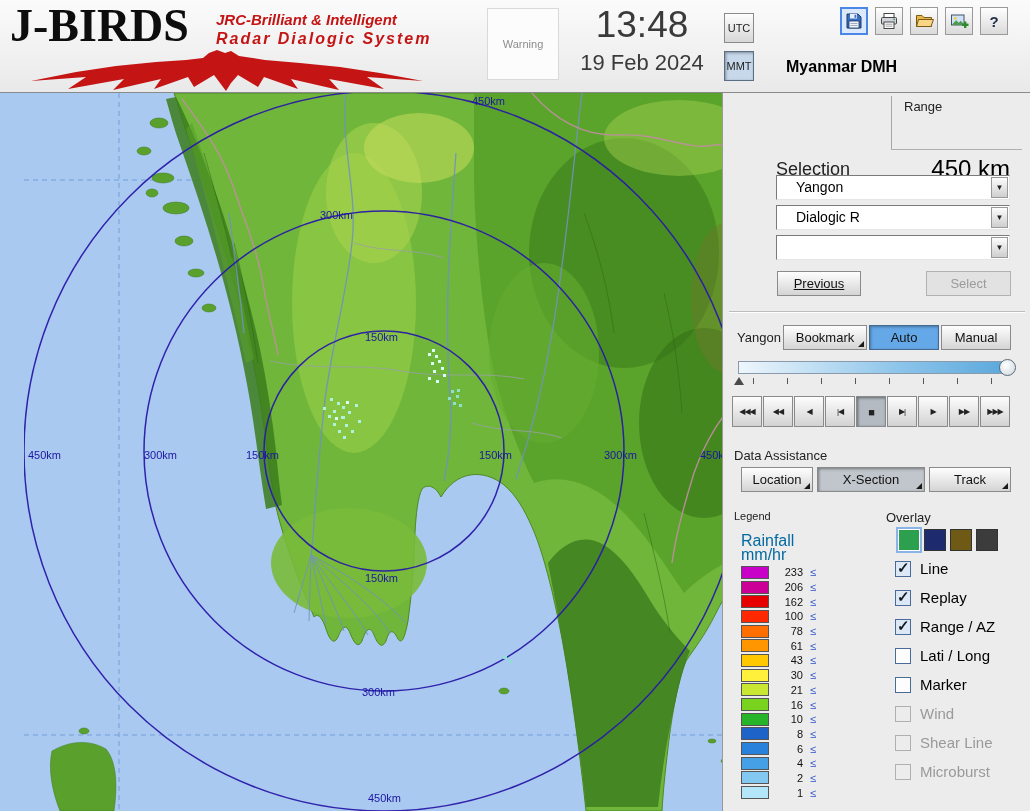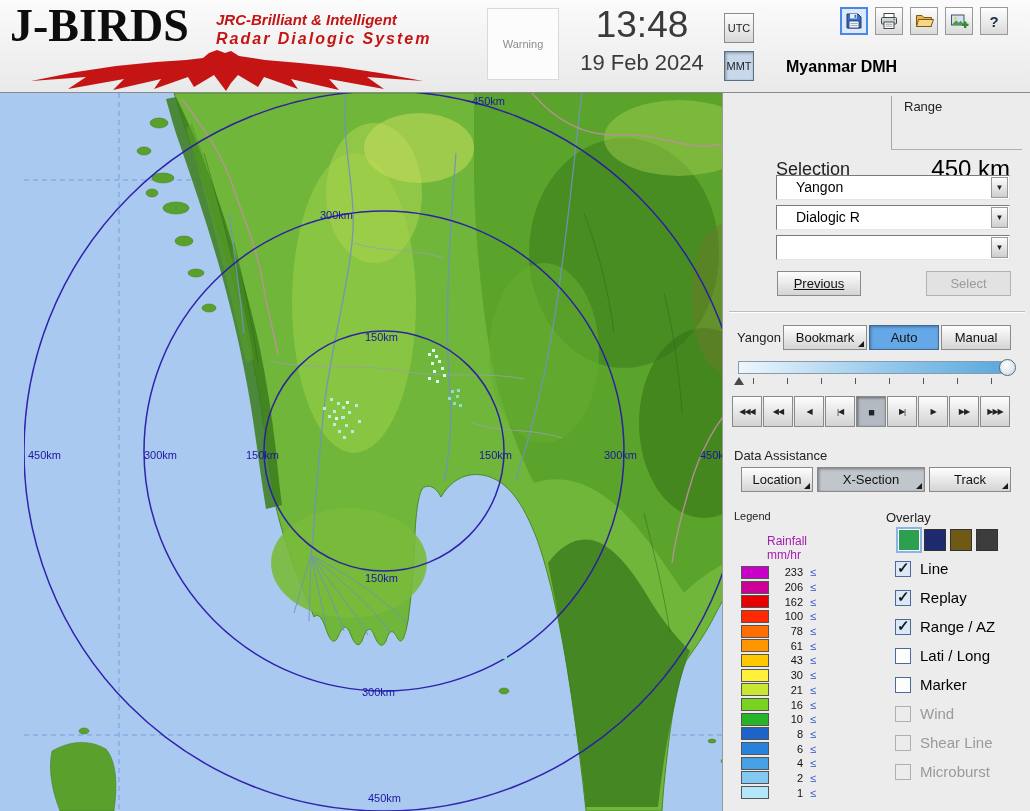--- a/index.html
+++ b/index.html
@@ -82,21 +82,21 @@
 
   .pb-row { position:absolute; left:9px; top:303px; display:flex; gap:1px; }
   .pb-btn { position:relative; width:30px; height:31px; border:1px solid #8a8a8a;
             background:linear-gradient(#fdfdfd,#d2d2d2); display:flex; align-items:center;
             justify-content:center; font-size:8px; letter-spacing:-1px; color:#222; padding:0;
             font-family:inherit; }
   .pb-btn.pressed { background:#b4bac2; box-shadow:inset 1px 1px 3px rgba(0,0,0,.45); font-size:11px; }
 
   .da-label { position:absolute; left:11px; top:355px; font-size:13px; color:#222; }
   .legend-label { position:absolute; left:11px; top:417px; font-size:11px; color:#222; }
-  .legend-unit { position:absolute; left:18px; top:441px; font-size:12px; line-height:14px; color:#a21caf;margin-left:26px; }
+  .legend-unit { position:absolute; left:18px; top:441px; font-size:16px; line-height:14px; color:#0369a1; }
   .legend-rows { position:absolute; left:18px; top:472px; }
   .lg-row { display:flex; align-items:center; height:14.7px; }
   .lg-swatch { width:28px; height:13px; border:1px solid #555; }
   .lg-val { width:34px; text-align:right; font-size:11px; color:#111; }
   .lg-op { width:13px; font-size:11px; color:#2a50c8; text-align:right; }
 
   .overlay-label { position:absolute; left:163px; top:417px; font-size:13px; color:#222; }
   .ov-rows { position:absolute; left:172px; top:432px; width:134px; }
   .ov-row { display:flex; align-items:center; height:29px; }
   .cb { width:16px; height:16px; border:1px solid #4a6a9a; background:#fdfdfd; margin-right:9px;

